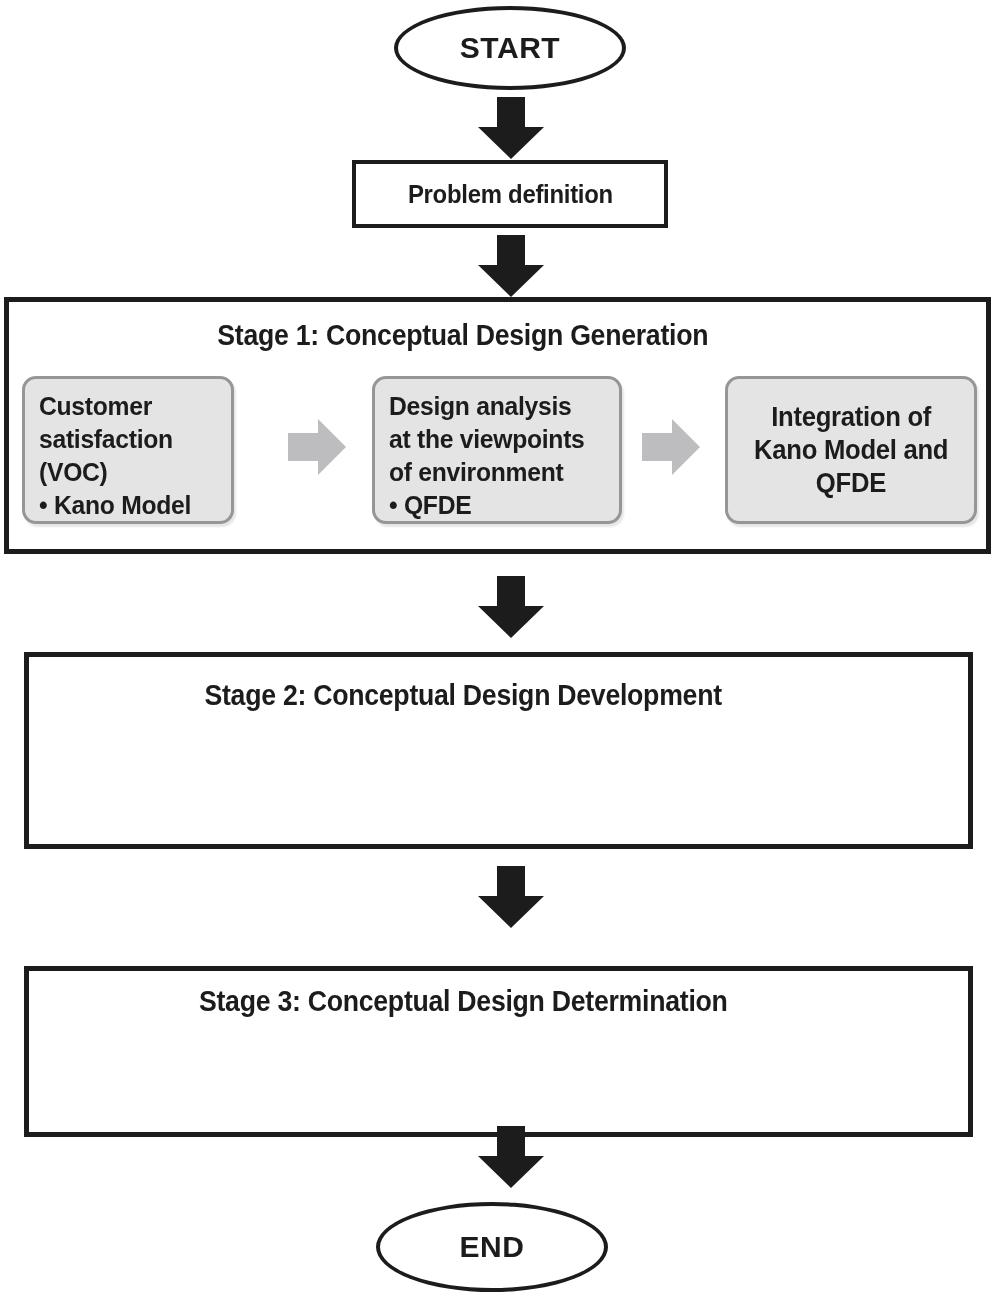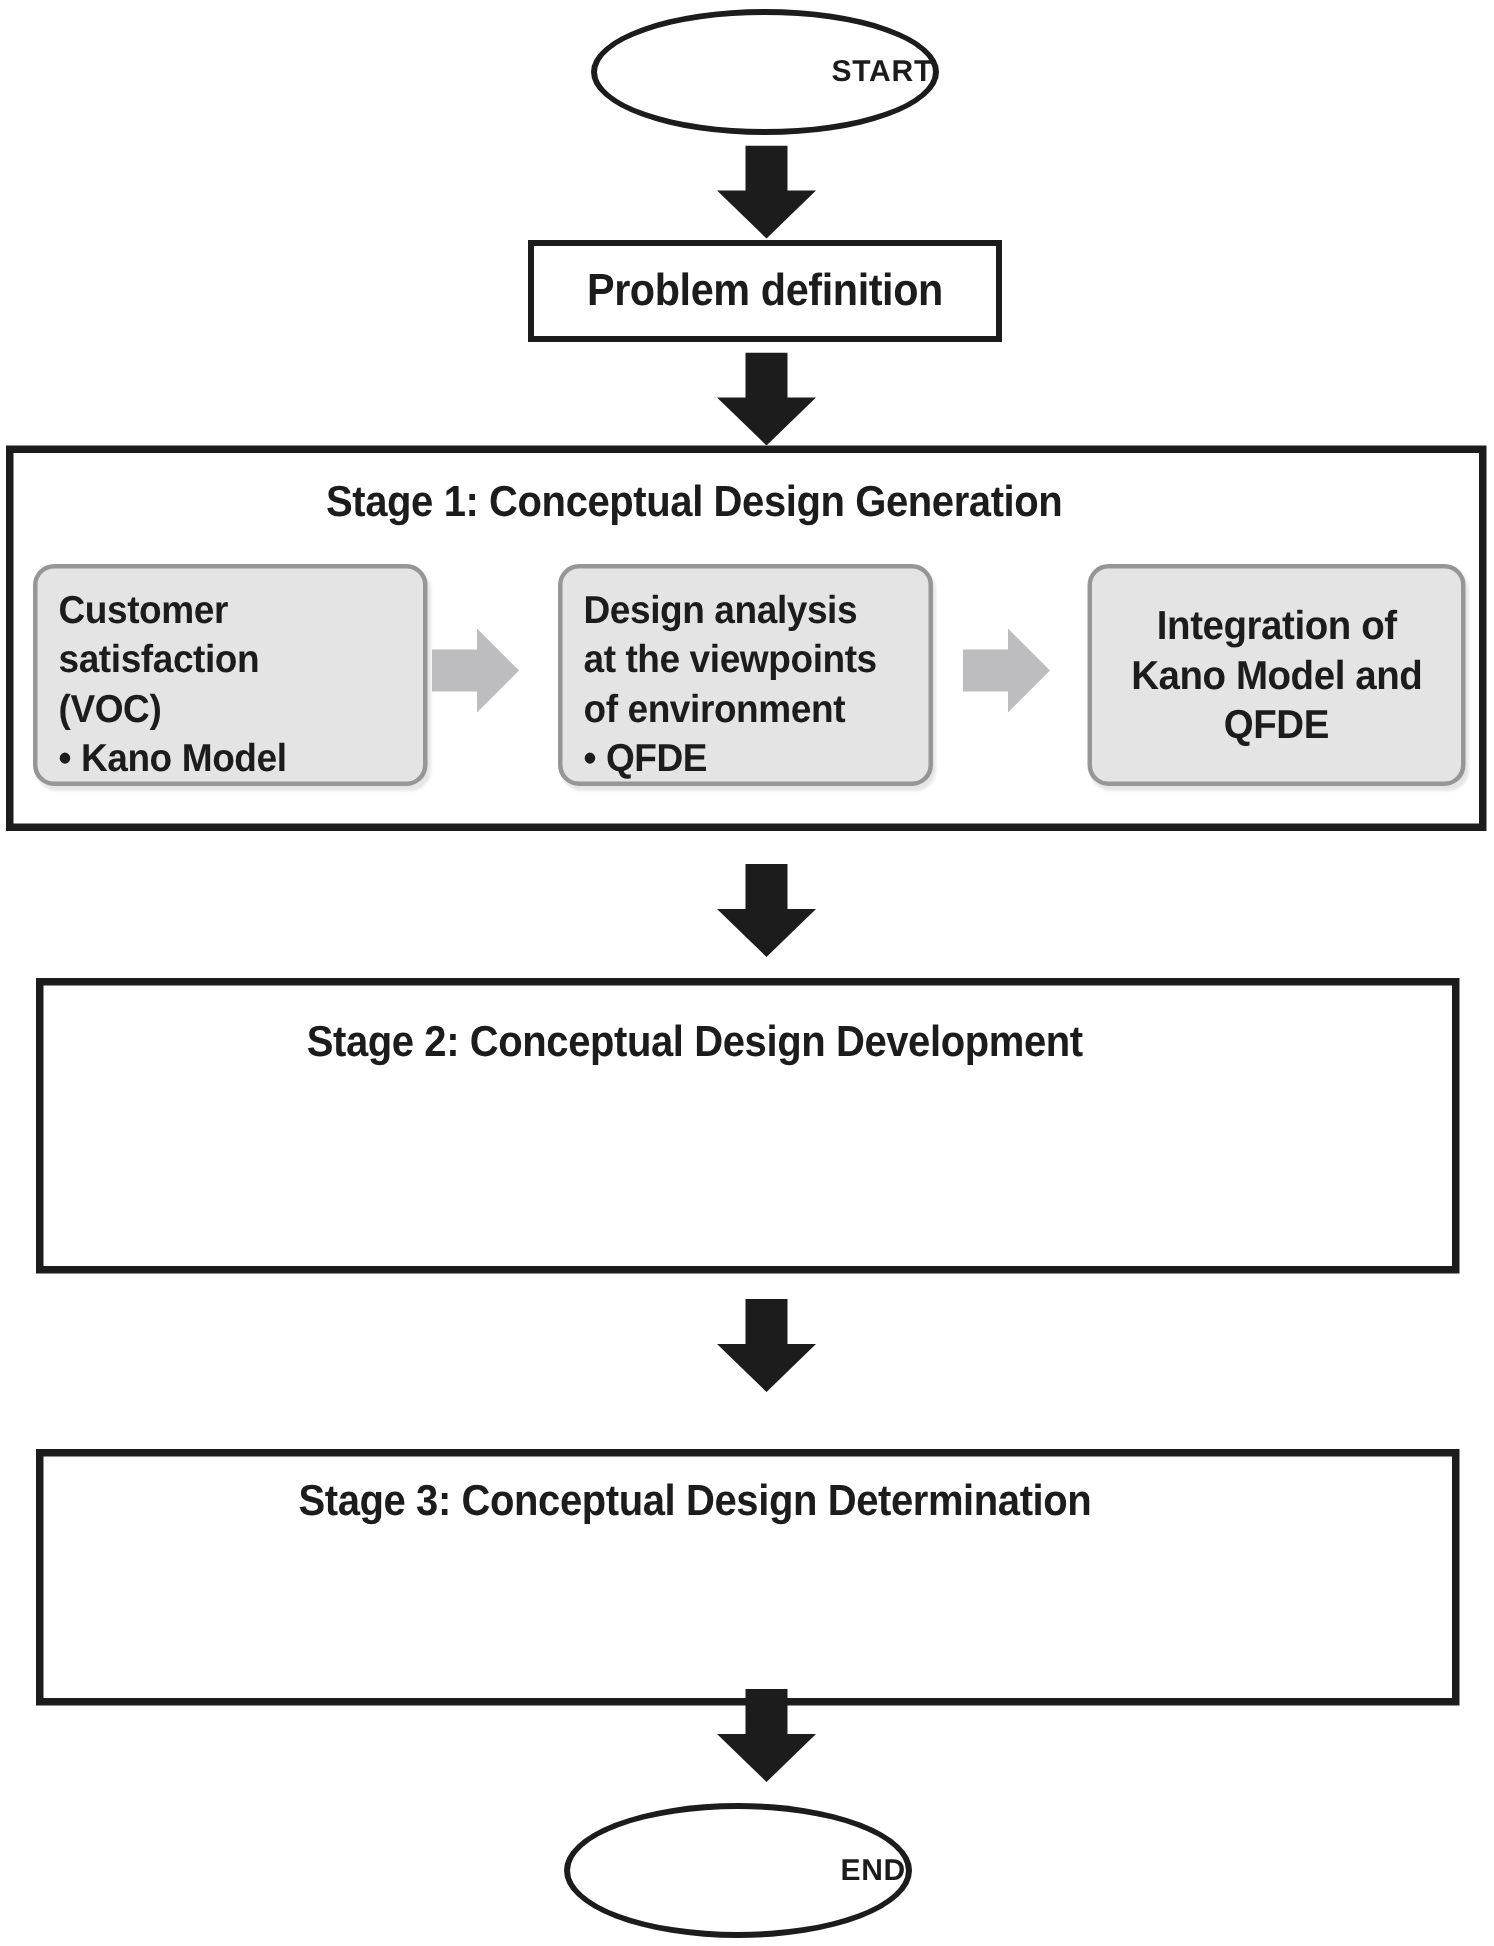--- a/index.html
+++ b/index.html
@@ -13,33 +13,33 @@
     font-weight: bold;
     color: var(--ink, #1c1c1c);
     overflow: hidden;
   }
   .node-ellipse {
     position: absolute;
     border: 4px solid var(--ink, #1c1c1c);
     border-radius: 50%;
     display: flex;
     align-items: center;
-    justify-content: flex-end;
-    font-size: 20px;
+    justify-content: center;
+    font-size: 30px;
     letter-spacing: 0.5px;
     background: #ffffff;
   }
   #start-node { left: 394px; top: 6px;    width: 232px; height: 84px; }
   #end-node   { left: 376px; top: 1202px; width: 232px; height: 90px; }
   .rect-node {
     position: absolute;
     left: 352px; top: 160px; width: 316px; height: 68px;
     border: 4px solid var(--ink, #1c1c1c);
     display: flex; align-items: center; justify-content: center;
-    font-size: 30px;
+    font-size: 26px;
     background: #ffffff;
   }
   .stage {
     position: absolute;
     border: 5px solid var(--ink, #1c1c1c);
     background: #ffffff;
   }
   #stage-1 { left: 4px;  top: 297px; width: 987px; height: 257px; }
   #stage-2 { left: 24px; top: 652px; width: 949px; height: 197px; }
   #stage-3 { left: 24px; top: 942px; width: 949px; height: 171px; margin-top: 24px; }
@@ -72,21 +72,21 @@
     display: flex;
     flex-direction: column;
     align-items: center;
     justify-content: center;
     text-align: center;
     font-size: 27px;
   }
   .ln { transform-origin: left center; transform: scaleX(0.95); letter-spacing: -0.3px; white-space: nowrap; }
   .center-text .ln { transform-origin: center center; }
   .bullet-ln { margin-top: auto; }
-  #s1-box-1 { left: 13px;  top: 74px; width: 263px; height: 148px; }
+  #s1-box-1 { left: 13px;  top: 74px; width: 212px; height: 148px; }
   #s1-box-2 { left: 363px; top: 74px; width: 250px; height: 148px; }
   #s1-box-3 { left: 716px; top: 74px; width: 252px; height: 148px; }
   #s2-box-1 { left: 189px; top: 71px; width: 552px; height: 106px; }
   #s3-box-1 { left: 194px; top: 51px; width: 552px; height: 84px; }
   .down-arrow { position: absolute; left: 478px; width: 66px; height: 62px; color: var(--ink, #1c1c1c); }
   #arrow-1 { top: 97px; }
   #arrow-2 { top: 235px; }
   #arrow-3 { top: 576px; }
   #arrow-4 { top: 866px; }
   #arrow-5 { top: 1126px; }

